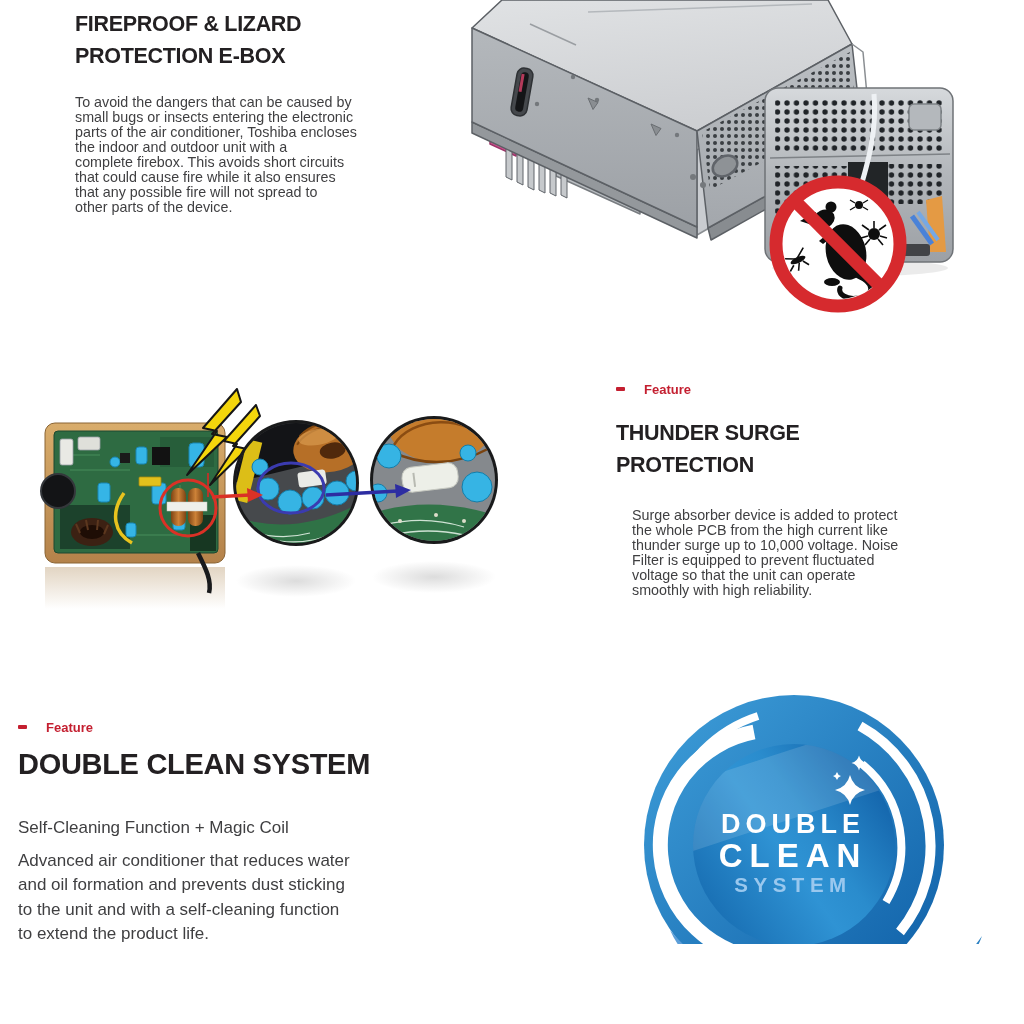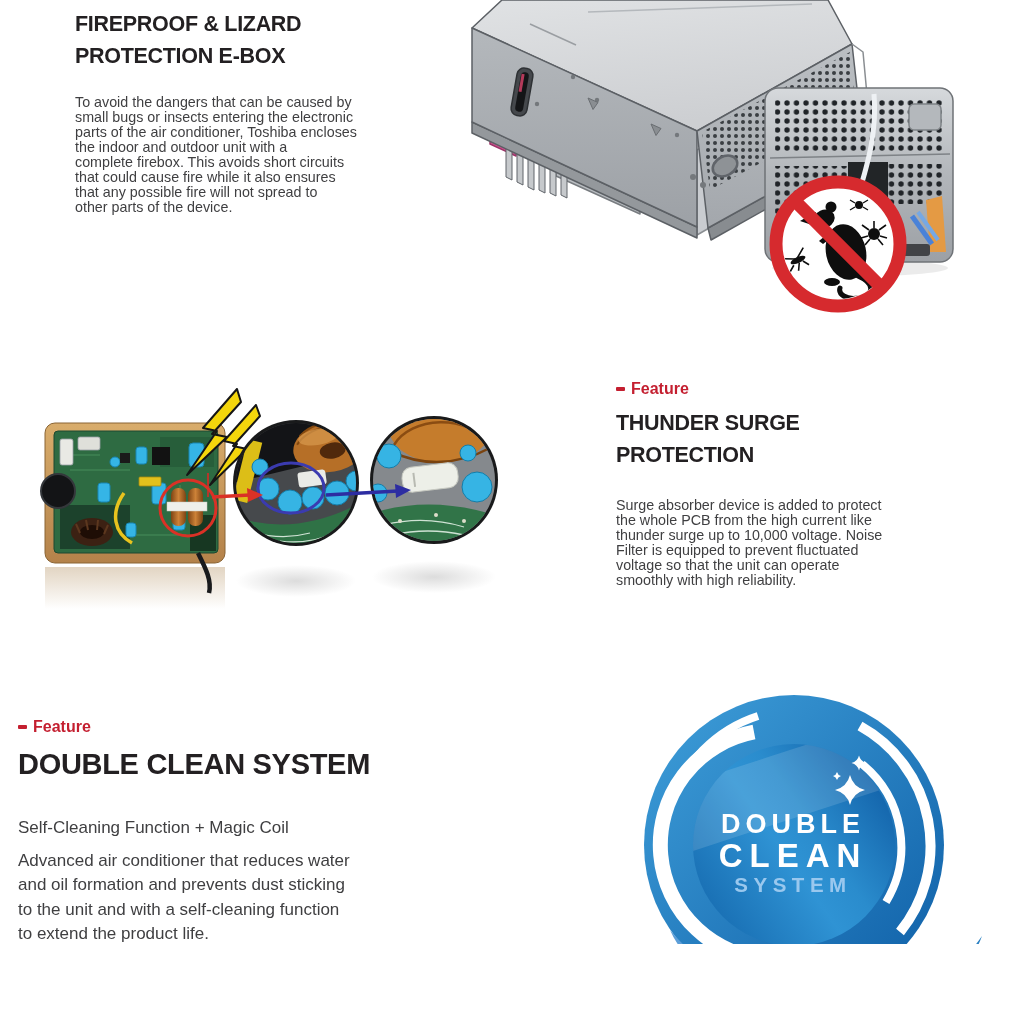--- a/index.html
+++ b/index.html
@@ -9,31 +9,31 @@
   }
   .sec{position:absolute;}
   .headline{
     margin:0;font-weight:bold;color:#232022;font-size:21.5px;line-height:32px;
     letter-spacing:-0.3px;white-space:pre-line;
   }
   .bodytext{
     margin:0;color:#3f3f41;font-size:14.3px;line-height:15px;white-space:pre-line;
   }
   .feature-tag{
-    display:flex;align-items:center;gap:6px;height:12px;
-    color:#c41f30;font-size:16px;font-weight:bold;
+    display:flex;align-items:center;gap:19px;height:12px;
+    color:#c41f30;font-size:13px;font-weight:bold;
   }
   .feature-dash{width:9px;height:3.5px;background:#c41f30;border-radius:1px;flex:0 0 auto;}
 
   .sec-fireproof{left:75px;top:8px;width:340px;}
   .sec-fireproof .bodytext{margin-top:23px;}
 
   .sec-thunder{left:616px;top:383px;width:340px;}
-  .sec-thunder .headline{margin-top:12px;}
-  .sec-thunder .bodytext{margin-top:27px;}
+  .sec-thunder .headline{margin-top:22px;}
+  .sec-thunder .bodytext{margin-top:27px;margin-left:16px;}
 
   .sec-double{left:18px;top:721px;width:410px;}
   .sec-double .headline{margin-top:16px;font-size:29px;line-height:30px;}
   .sec-double .subtitle{margin:38px 0 4px 0;color:#3f3f41;font-size:17px;line-height:22px;}
   .sec-double .bodytext{margin-top:10px;font-size:17px;line-height:24.3px;}
 
   .art{position:absolute;}
   .art-ebox{left:460px;top:0;width:564px;height:335px;}
   .art-pcb{left:40px;top:385px;width:490px;height:240px;}
   .art-logo{left:636px;top:686px;width:356px;height:338px;}

